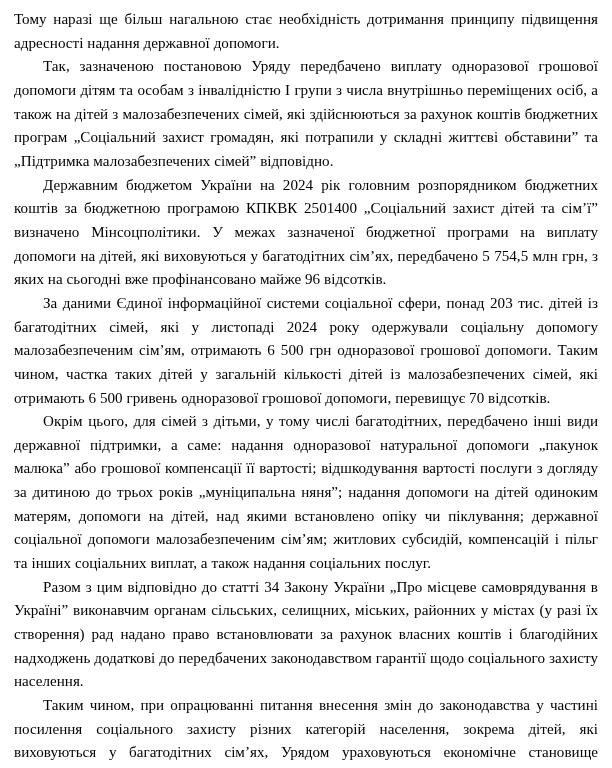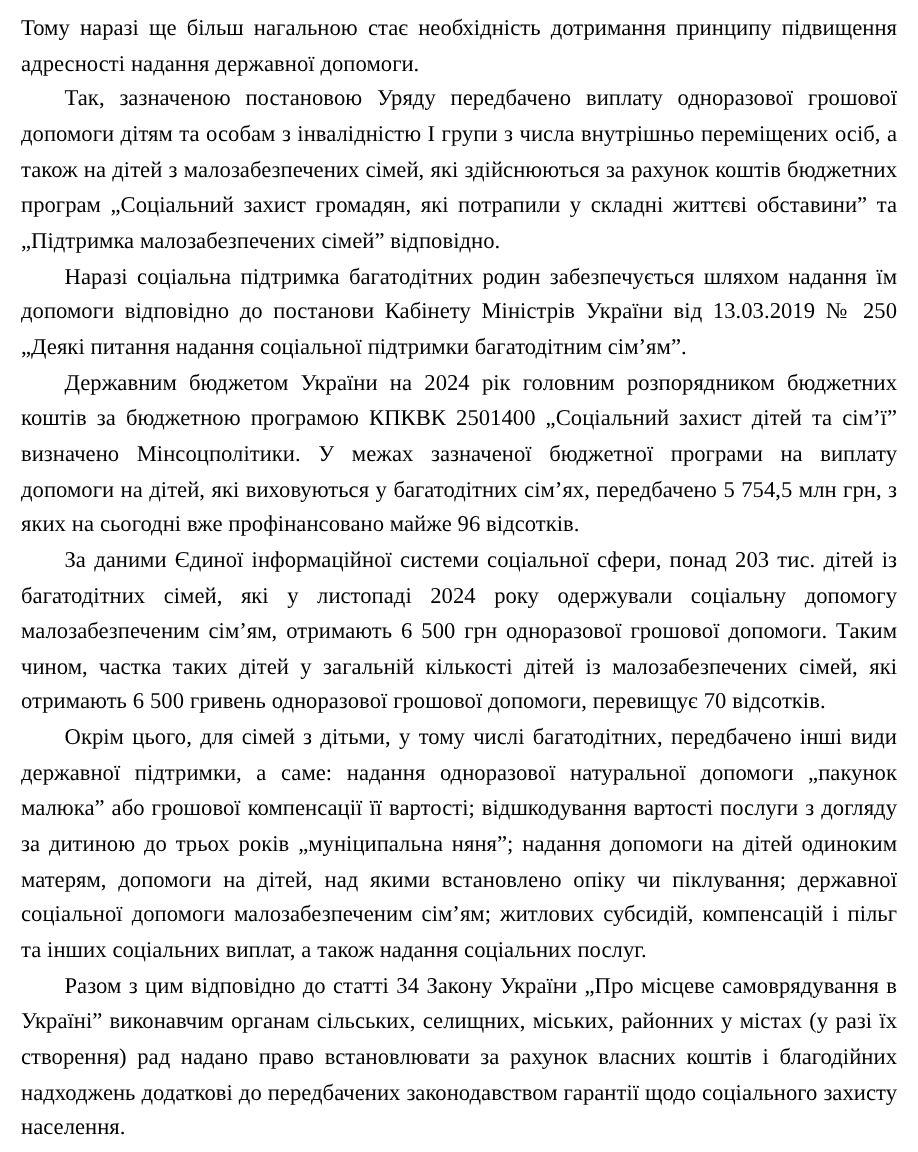--- a/index.html
+++ b/index.html
@@ -44,21 +44,20 @@
 <body>
 
 <div class="page">
 
   <div class="body-text">
 
     <p class="para no-indent">Тому наразі ще більш нагальною стає необхідність дотримання принципу підвищення адресності надання державної допомоги.</p>
 
     <p class="para">Так, зазначеною постановою Уряду передбачено виплату одноразової грошової допомоги дітям та особам з інвалідністю I групи з числа внутрішньо переміщених осіб, а також на дітей з малозабезпечених сімей, які здійснюються за рахунок коштів бюджетних програм „Соціальний захист громадян, які потрапили у складні життєві обставини” та „Підтримка малозабезпечених сімей” відповідно.</p>
 
-    <p class="para">Наразі соціальна підтримка багатодітних родин забезпечується шляхом надання їм допомоги відповідно до постанови Кабінету Міністрів України від 13.03.2019 № 250 „Деякі питання надання соціальної підтримки багатодітним сім’ям”.</p>
 
     <p class="para">Державним бюджетом України на 2024 рік головним розпорядником бюджетних коштів за бюджетною програмою КПКВК 2501400 „Соціальний захист дітей та сім’ї” визначено Мінсоцполітики. У межах зазначеної бюджетної програми на виплату допомоги на дітей, які виховуються у багатодітних сім’ях, передбачено 5 754,5 млн грн, з яких на сьогодні вже профінансовано майже 96 відсотків.</p>
 
     <p class="para">За даними Єдиної інформаційної системи соціальної сфери, понад 203 тис. дітей із багатодітних сімей, які у листопаді 2024 року одержували соціальну допомогу малозабезпеченим сім’ям, отримають 6 500 грн одноразової грошової допомоги. Таким чином, частка таких дітей у загальній кількості дітей із малозабезпечених сімей, які отримають 6 500 гривень одноразової грошової допомоги, перевищує 70 відсотків.</p>
 
     <p class="para">Окрім цього, для сімей з дітьми, у тому числі багатодітних, передбачено інші види державної підтримки, а саме: надання одноразової натуральної допомоги „пакунок малюка” або грошової компенсації її вартості; відшкодування вартості послуги з догляду за дитиною до трьох років „муніципальна няня”; надання допомоги на дітей одиноким матерям, допомоги на дітей, над якими встановлено опіку чи піклування; державної соціальної допомоги малозабезпеченим сім’ям; житлових субсидій, компенсацій і пільг та інших соціальних виплат, а також надання соціальних послуг.</p>
 
     <p class="para">Разом з цим відповідно до статті 34 Закону України „Про місцеве самоврядування в Україні” виконавчим органам сільських, селищних, міських, районних у містах (у разі їх створення) рад надано право встановлювати за рахунок власних коштів і благодійних надходжень додаткові до передбачених законодавством гарантії щодо соціального захисту населення.</p>
 
     <p class="para">Таким чином, при опрацюванні питання внесення змін до законодавства у частині посилення соціального захисту різних категорій населення, зокрема дітей, які виховуються у багатодітних сім’ях, Урядом ураховуються економічне становище держави, фінансові можливості забезпечення законодавчих ініціатив і виклики, спричинені збройною агресією Російської Федерації проти України.</p>

